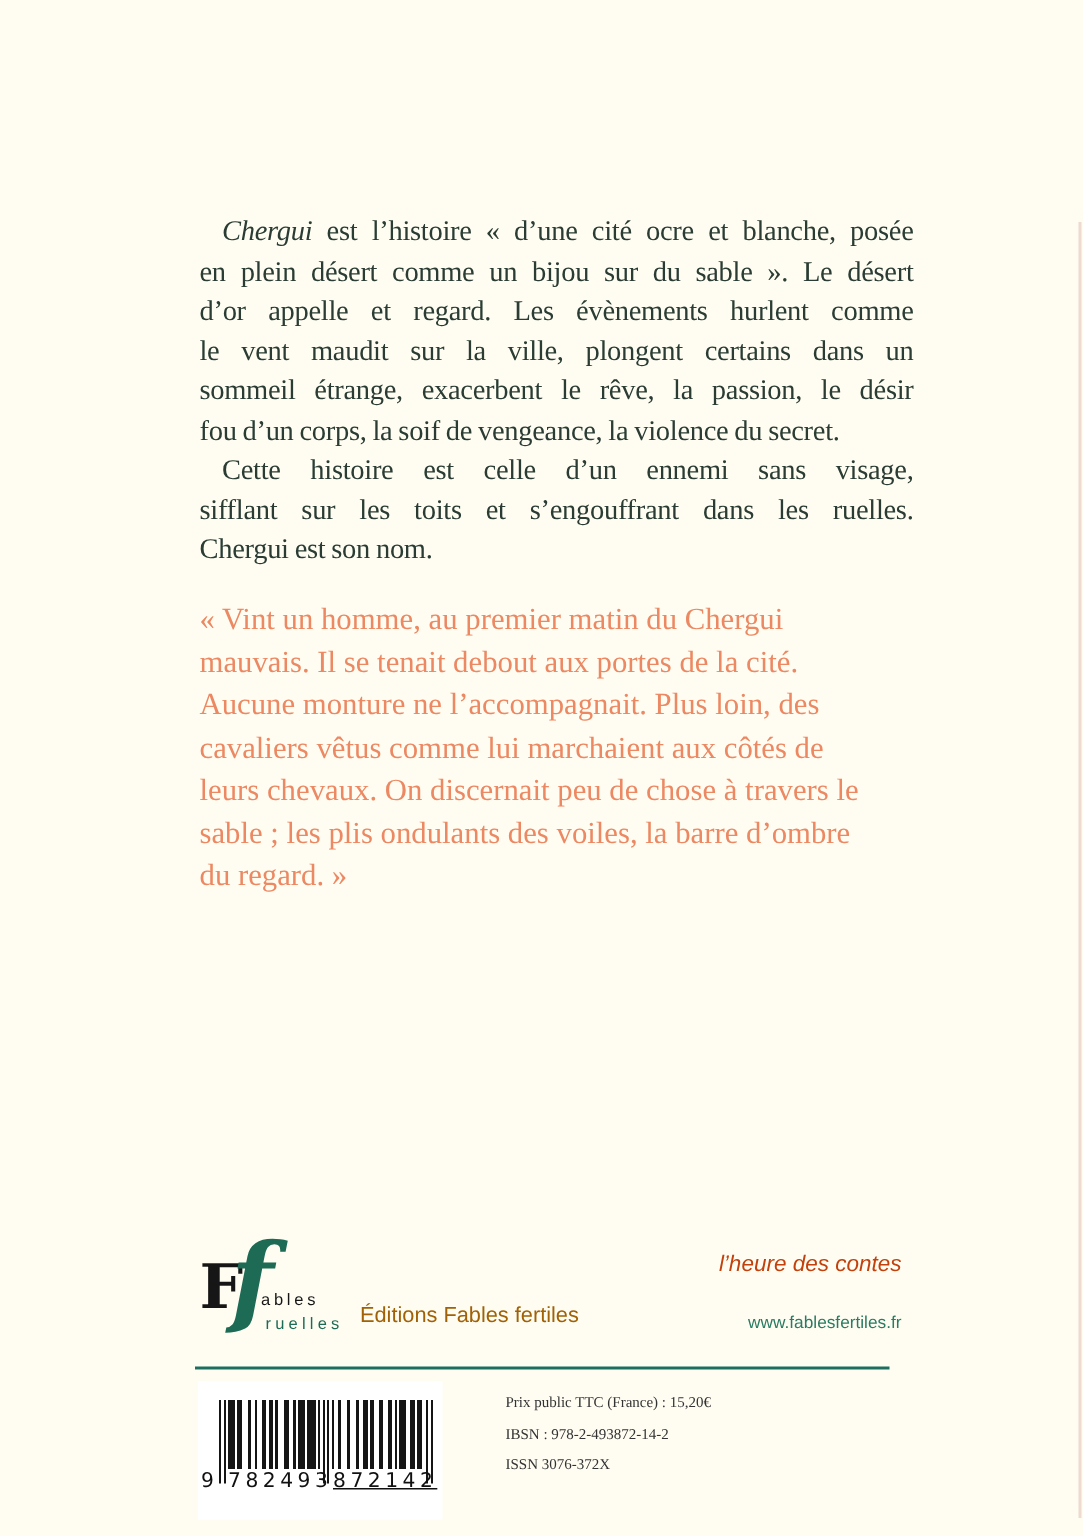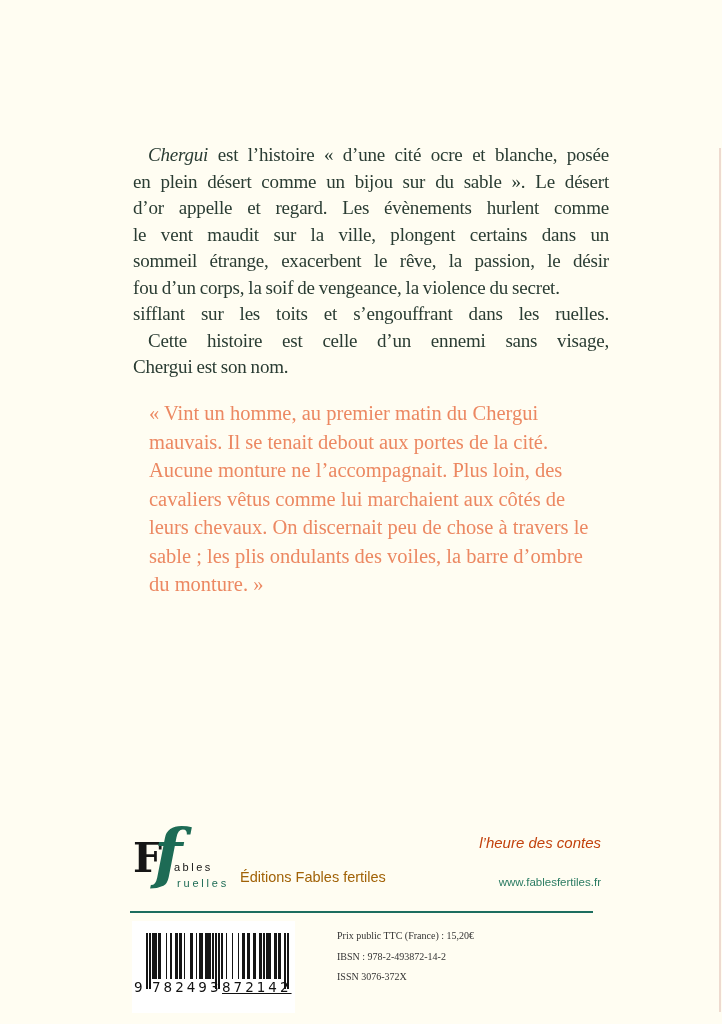--- a/index.html
+++ b/index.html
@@ -32,21 +32,20 @@
 
   
   .quote {
     position: absolute;
     left: 133px;
     top: 399px;
     width: 482px;
     color: #ec8862;
     font-size: 20.5px;
     line-height: 28.5px;
-    margin-left: 16px;
   }
 
   
   .logo { position: absolute; left: 133px; top: 836px; width: 105px; height: 72px; }
   .logo-F {
     position: absolute; left: 0; top: 2px;
     font-family: "DejaVu Serif", serif; font-weight: bold;
     font-size: 41px; line-height: 1; color: #161616;
   }
   .logo-f {
@@ -119,33 +118,33 @@
 <div class="page">
 
   <section class="synopsis">
     <div class="bline indent"><span class="italic">Chergui</span><span> est l’histoire « d’une cité ocre et blanche, posée</span></div>
     <div class="bline">en plein désert comme un bijou sur du sable ». Le désert</div>
     <div class="bline">d’or appelle et regard. Les évènements hurlent comme</div>
     <div class="bline">le vent maudit sur la ville, plongent certains dans un</div>
     <div class="bline">sommeil étrange, exacerbent le rêve, la passion, le désir</div>
     <div class="bline lastline">fou d’un corps, la soif de vengeance, la violence du secret.</div>
 
+    <div class="bline indent">Cette histoire est celle d’un ennemi sans visage,</div>
     <div class="bline">sifflant sur les toits et s’engouffrant dans les ruelles.</div>
-    <div class="bline indent">Cette histoire est celle d’un ennemi sans visage,</div>
     <div class="bline lastline">Chergui est son nom.</div>
   </section>
 
   <section class="quote">
     <div>« Vint un homme, au premier matin du Chergui</div>
     <div>mauvais. Il se tenait debout aux portes de la cité.</div>
     <div>Aucune monture ne l’accompagnait. Plus loin, des</div>
     <div>cavaliers vêtus comme lui marchaient aux côtés de</div>
     <div>leurs chevaux. On discernait peu de chose à travers le</div>
     <div>sable ; les plis ondulants des voiles, la barre d’ombre</div>
-    <div>du monture. »</div>
+    <div>du regard. »</div>
   </section>
 
   <div class="logo">
     <span class="logo-F">F</span>
     <span class="logo-f">f</span>
     <span class="logo-ables">ables</span>
     <span class="logo-ertiles">ruelles</span>
   </div>
 
   <div class="imprint">Éditions Fables fertiles</div>

